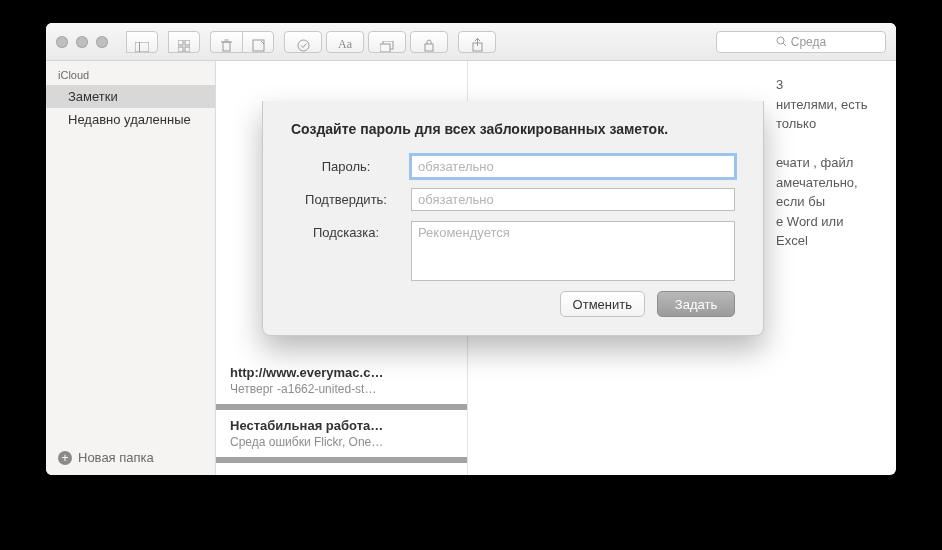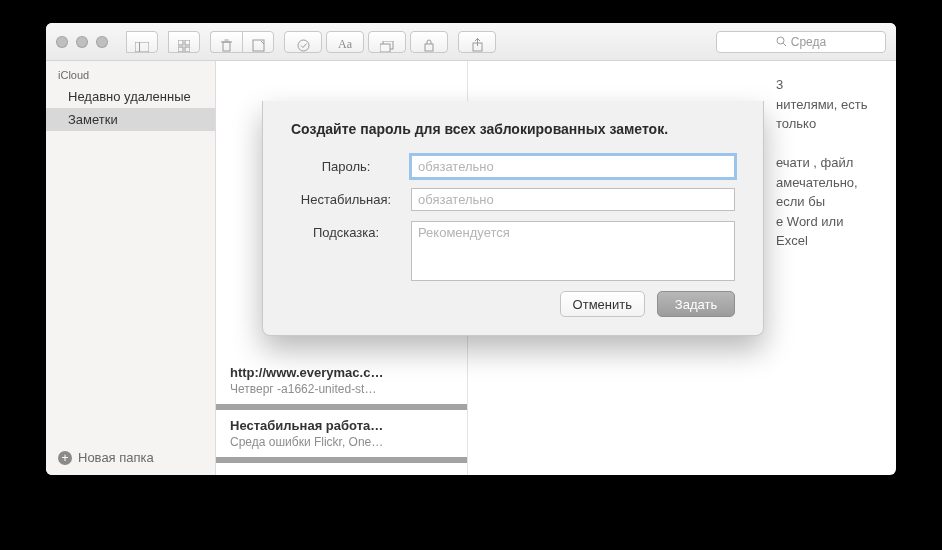--- a/index.html
+++ b/index.html
@@ -319,25 +319,25 @@
             <line x1="7.2" y1="7.2" x2="10" y2="10" stroke="#9a9a9a"></line>
           </svg>
         </span>
       <span>Среда</span>
     </div>
   </div>
 
   <div class="body">
     <div class="sidebar">
       <div class="sb-header">iCloud</div>
+      <div class="sb-item selected">
+        <span>Заметки</span>
+      </div>
       <div class="sb-item">
         <span>Недавно удаленные</span>
-      </div>
-      <div class="sb-item selected">
-        <span>Заметки</span>
       </div>
       <div class="sb-footer">
         <span class="plus">+</span>
         <span>Новая папка</span>
       </div>
     </div>
 
     <div class="notelist">
       <div class="note-item">
         <div class="note-title">http://www.everymac.c…</div>
@@ -361,21 +361,21 @@
 
   <div class="sheet-wrap">
     <div class="sheet">
       <h1>Создайте пароль для всех заблокированных заметок.</h1>
 
       <div class="form-row">
         <label>Пароль:</label>
         <input type="password" class="focus" placeholder="обязательно" style="">
       </div>
       <div class="form-row">
-        <label>Нестабильная:</label>
+        <label>Подтвердить:</label>
         <input type="password" placeholder="обязательно" style="">
       </div>
       <div class="form-row">
         <label>Подсказка:</label>
         <textarea placeholder="Рекомендуется" style=""></textarea>
       </div>
 
 
       <div class="btn-row">
         <div class="btn">

